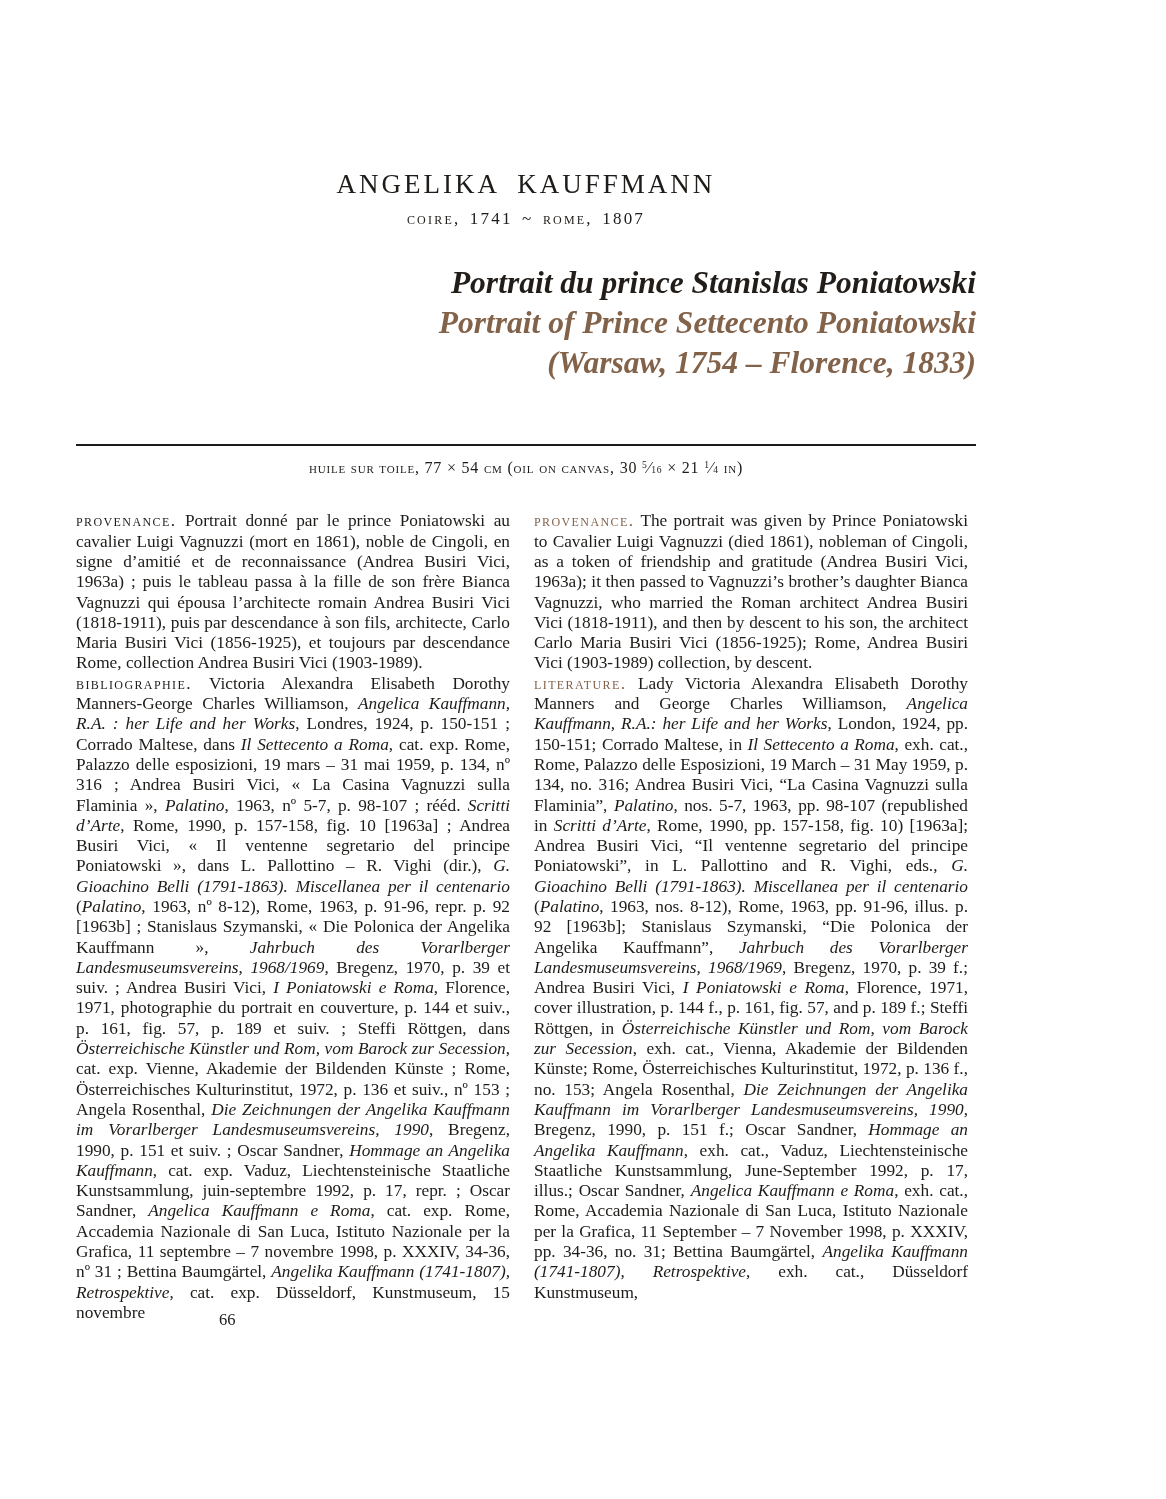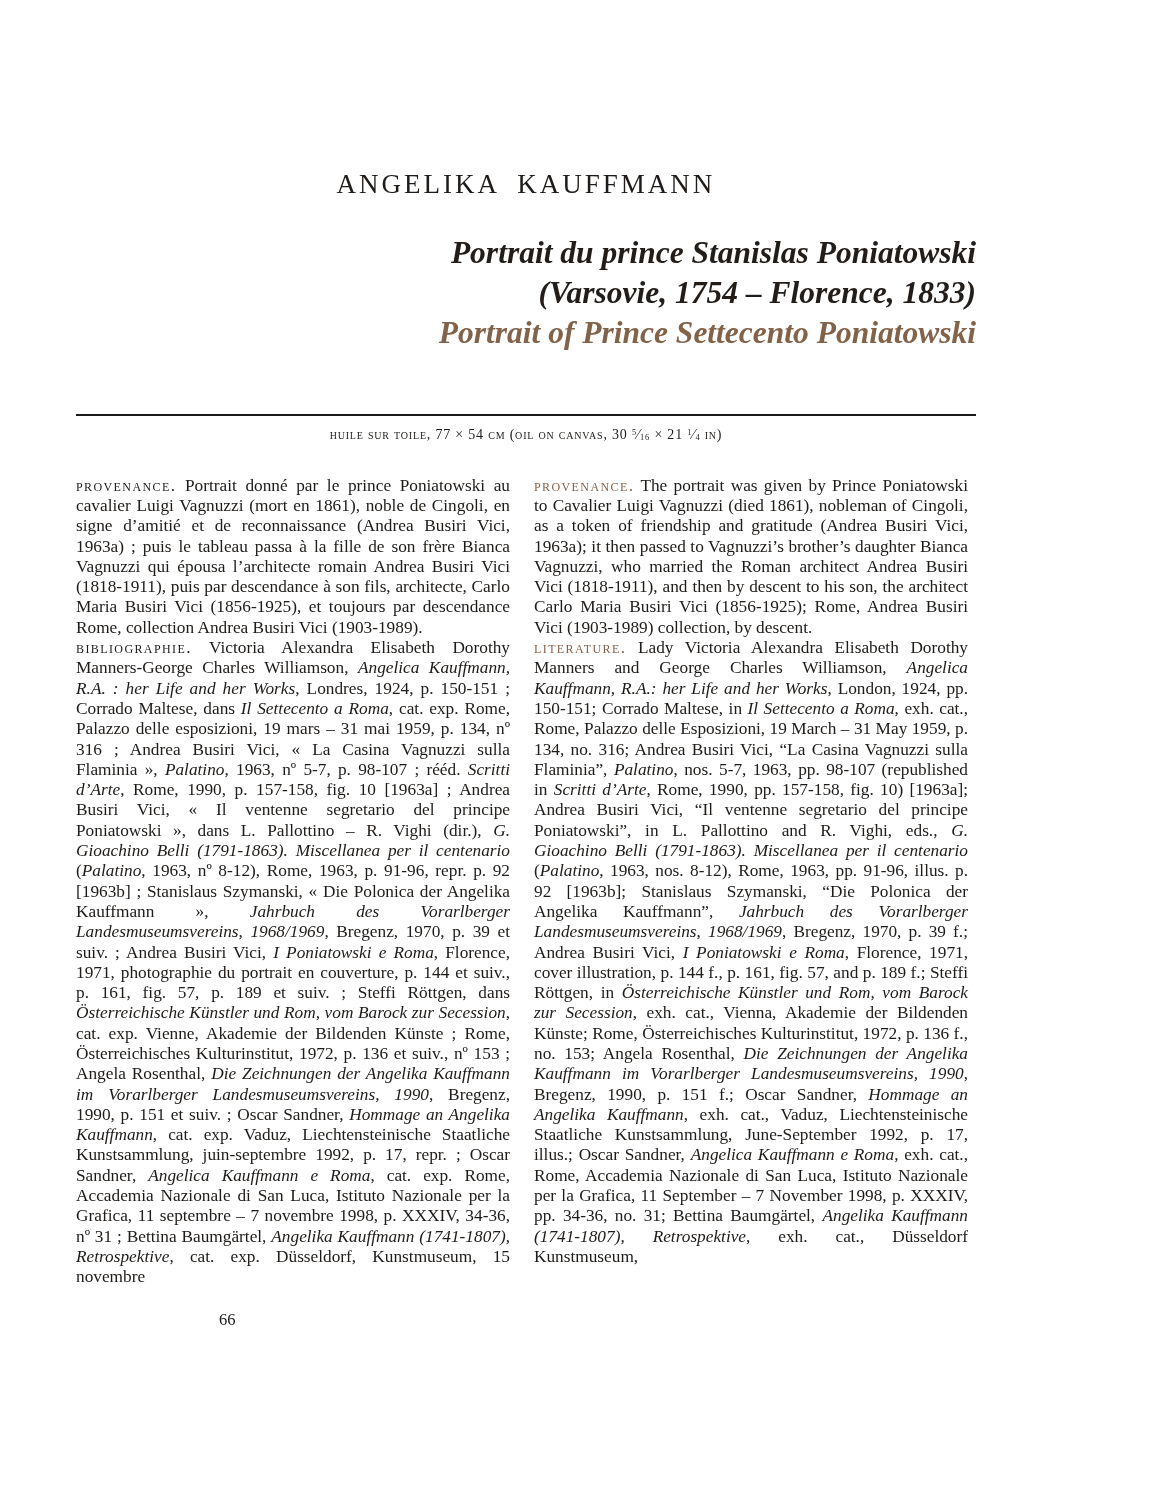--- a/index.html
+++ b/index.html
@@ -30,21 +30,21 @@
     font-size:31.5px;line-height:40px;
     font-style:italic;font-weight:bold;
   }
   .title-fr{color:#221d19;}
   .title-en{color:var(--accent);}
   .rule{
     margin-top:61px;height:2px;background:#1b1b1b;border:none;width:100%;
   }
   .medium{
     margin-top:3px;text-align:center;
-    font-variant:small-caps;font-size:14px;line-height:17px;letter-spacing:0.8px;
+    font-variant:small-caps;font-size:16px;line-height:22px;letter-spacing:0.8px;
   }
   .cols{
     display:flex;gap:24px;margin-top:30px;
   }
   .col{
     width:434px;
     font-size:17.3px;line-height:20.3px;
     text-align:justify;
     hyphens:none;
   }
@@ -60,24 +60,25 @@
     margin-left:9px;
   }
 </style>
 </head>
 <body>
 
 <div class="sheet">
 
   <div class="header">
     <h1 class="artist">ANGELIKA KAUFFMANN</h1>
+    <div class="artist-dates">coire, 1741 ~ rome, 1807</div>
     <div class="titles">
       <div class="title-line title-fr">Portrait du prince Stanislas Poniatowski</div>
-      <div class="title-line title-fr">(Varsovie, 1754 – Florence, 1833)</div>
       <div class="title-line title-en">Portrait of Prince Settecento Poniatowski</div>
+      <div class="title-line title-en">(Warsaw, 1754 – Florence, 1833)</div>
     </div>
   </div>
 
   <hr class="rule">
 
   <div class="medium"><span>huile sur toile, 77 × 54 cm (oil on canvas, 30 </span><span class="sup">5</span><span>⁄</span><span class="sub">16</span><span> × 21 </span><span class="sup">1</span><span>⁄</span><span class="sub">4</span><span> in)</span></div>
 
   <div class="cols">
     <div class="col">
       <p><span class="label">provenance.</span><span> Portrait donné par le prince Poniatowski au cavalier Luigi Vagnuzzi (mort en 1861), noble de Cingoli, en signe d’amitié et de reconnaissance (Andrea Busiri Vici, 1963a)&nbsp;; puis le tableau passa à la fille de son frère Bianca Vagnuzzi qui épousa l’architecte romain Andrea Busiri Vici (1818-1911), puis par descendance à son fils, architecte, Carlo Maria Busiri Vici (1856-1925), et toujours par descendance Rome, collection Andrea Busiri Vici (1903-1989).</span></p>

